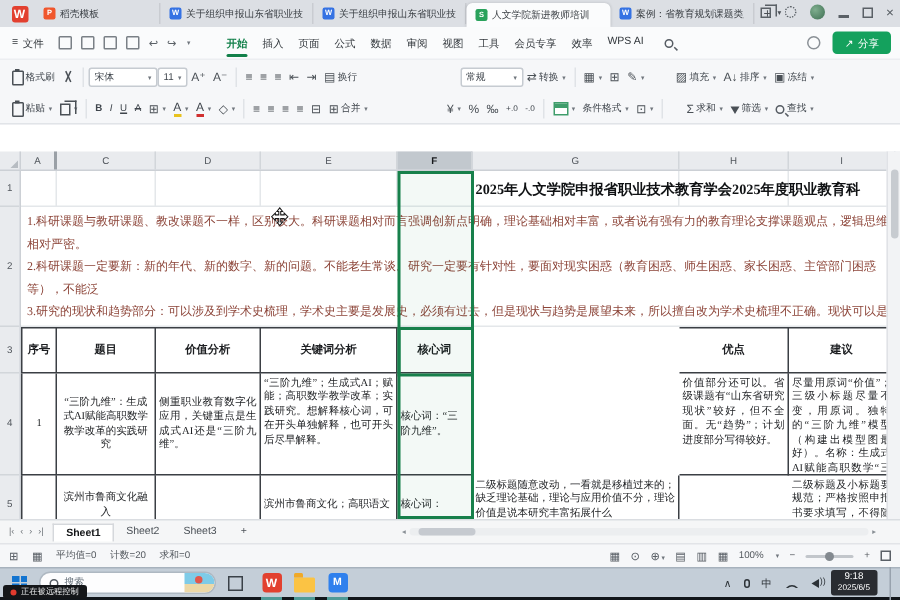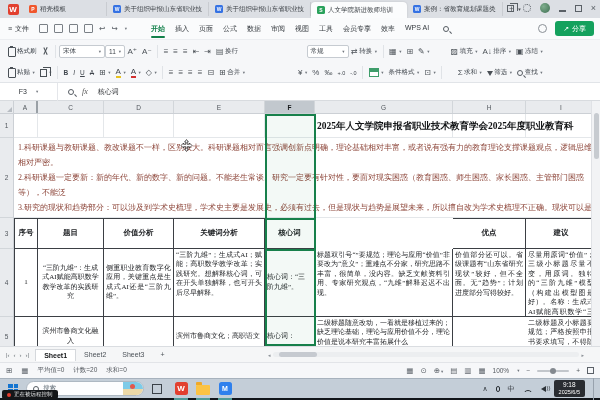--- a/index.html
+++ b/index.html
@@ -387,29 +387,20 @@
           <span class="caret">▾</span>
         </div>
       <div class="rbtn">
           <span class="mag"></span>
           <span>查找</span>
           <span class="caret">▾</span>
         </div>
     </div>
   </div>
 
-  <div class="fbar abs">
-    <div class="namebox">
-        <span>F3</span>
-        <span class="caret">▾</span>
-      </div>
-    <span class="mag" style="margin-left:10px"></span>
-    <span class="fx" style="margin-left:8px">fx</span>
-    <span style="margin-left:10px;color:#2a2d31">核心词</span>
-  </div>
 
   <div class="colhdr abs">
     <div class="corner"></div>
     <div class="ch" style="width:24px;border-right:2px double #9aa0a6">A</div>
     <div class="ch" style="width:66px">C</div>
     <div class="ch" style="width:70px">D</div>
     <div class="ch" style="width:91px">E</div>
     <div class="ch sel" style="width:50px">F</div>
     <div class="ch" style="width:138px">G</div>
     <div class="ch" style="width:73px">H</div>
@@ -446,21 +437,20 @@
     <div class="tc hcell" style="grid-row:3;grid-column:4;border-top:1px solid #3b3f44">关键词分析</div>
     <div class="tc hcell" style="grid-row:3;grid-column:5;border-top:1px solid #3b3f44">核心词</div>
     <div class="tc hcell" style="grid-row:3;grid-column:8;border-top:1px solid #3b3f44">建议</div>
     <div class="tc hcell" style="grid-row:3;grid-column:7;border-top:1px solid #3b3f44">优点</div>
 
     <div class="tc first cmid" style="grid-row:4;grid-column:1">1</div>
     <div class="tc cmid" style="grid-row:4;grid-column:2">“三阶九维”：生成式AI赋能高职数学教学改革的实践研究</div>
     <div class="tc cmidl just" style="grid-row:4;grid-column:3">侧重职业教育数字化应用，关键重点是生成式AI还是“三阶九维”。</div>
     <div class="tc cmidl" style="grid-row:4;grid-column:5">核心词：“三阶九维”。</div>
     <div class="tc just" style="grid-row:4;grid-column:4">“三阶九维”；生成式AI；赋能；高职数学教学改革；实践研究。想解释核心词，可在开头单独解释，也可开头后尽早解释。</div>
-    <div class="tc just" style="grid-row:4;grid-column:6">标题双引号“”要规范；理论与应用“价值”非要改为“意义”；重难点不分家，研究思路不丰富，很简单，没内容。缺乏文献资料引用、专家研究观点，“九维”解释迟迟不出现。</div>
     <div class="tc just" style="grid-row:4;grid-column:7">价值部分还可以。省级课题有“山东省研究现状”较好，但不全面。无“趋势”；计划进度部分写得较好。</div>
     <div class="tc just" style="grid-row:4;grid-column:8">尽量用原词“价值”；三级小标题尽量不变，用原词。独特的“三阶九维”模型（构建出模型图最好）。名称：生成式AI赋能高职数学“三阶九维”教学模式改革的实践研究。</div>
 
     <div class="tc first" style="grid-row:5;grid-column:1"></div>
     <div class="tc cmid" style="grid-row:5;grid-column:2">滨州市鲁商文化融入</div>
     <div class="tc" style="grid-row:5;grid-column:3"></div>
     <div class="tc cmidl just" style="grid-row:5;grid-column:4">滨州市鲁商文化；高职语文</div>
     <div class="tc cmidl" style="grid-row:5;grid-column:5">核心词：</div>
     <div class="tc just" style="grid-row:5;grid-column:6">二级标题随意改动，一看就是移植过来的；缺乏理论基础，理论与应用价值不分，理论价值是说本研究丰富拓展什么</div>
     <div class="tc just" style="grid-row:5;grid-column:8">二级标题及小标题要规范；严格按照申报书要求填写，不得随意删减内容</div>

